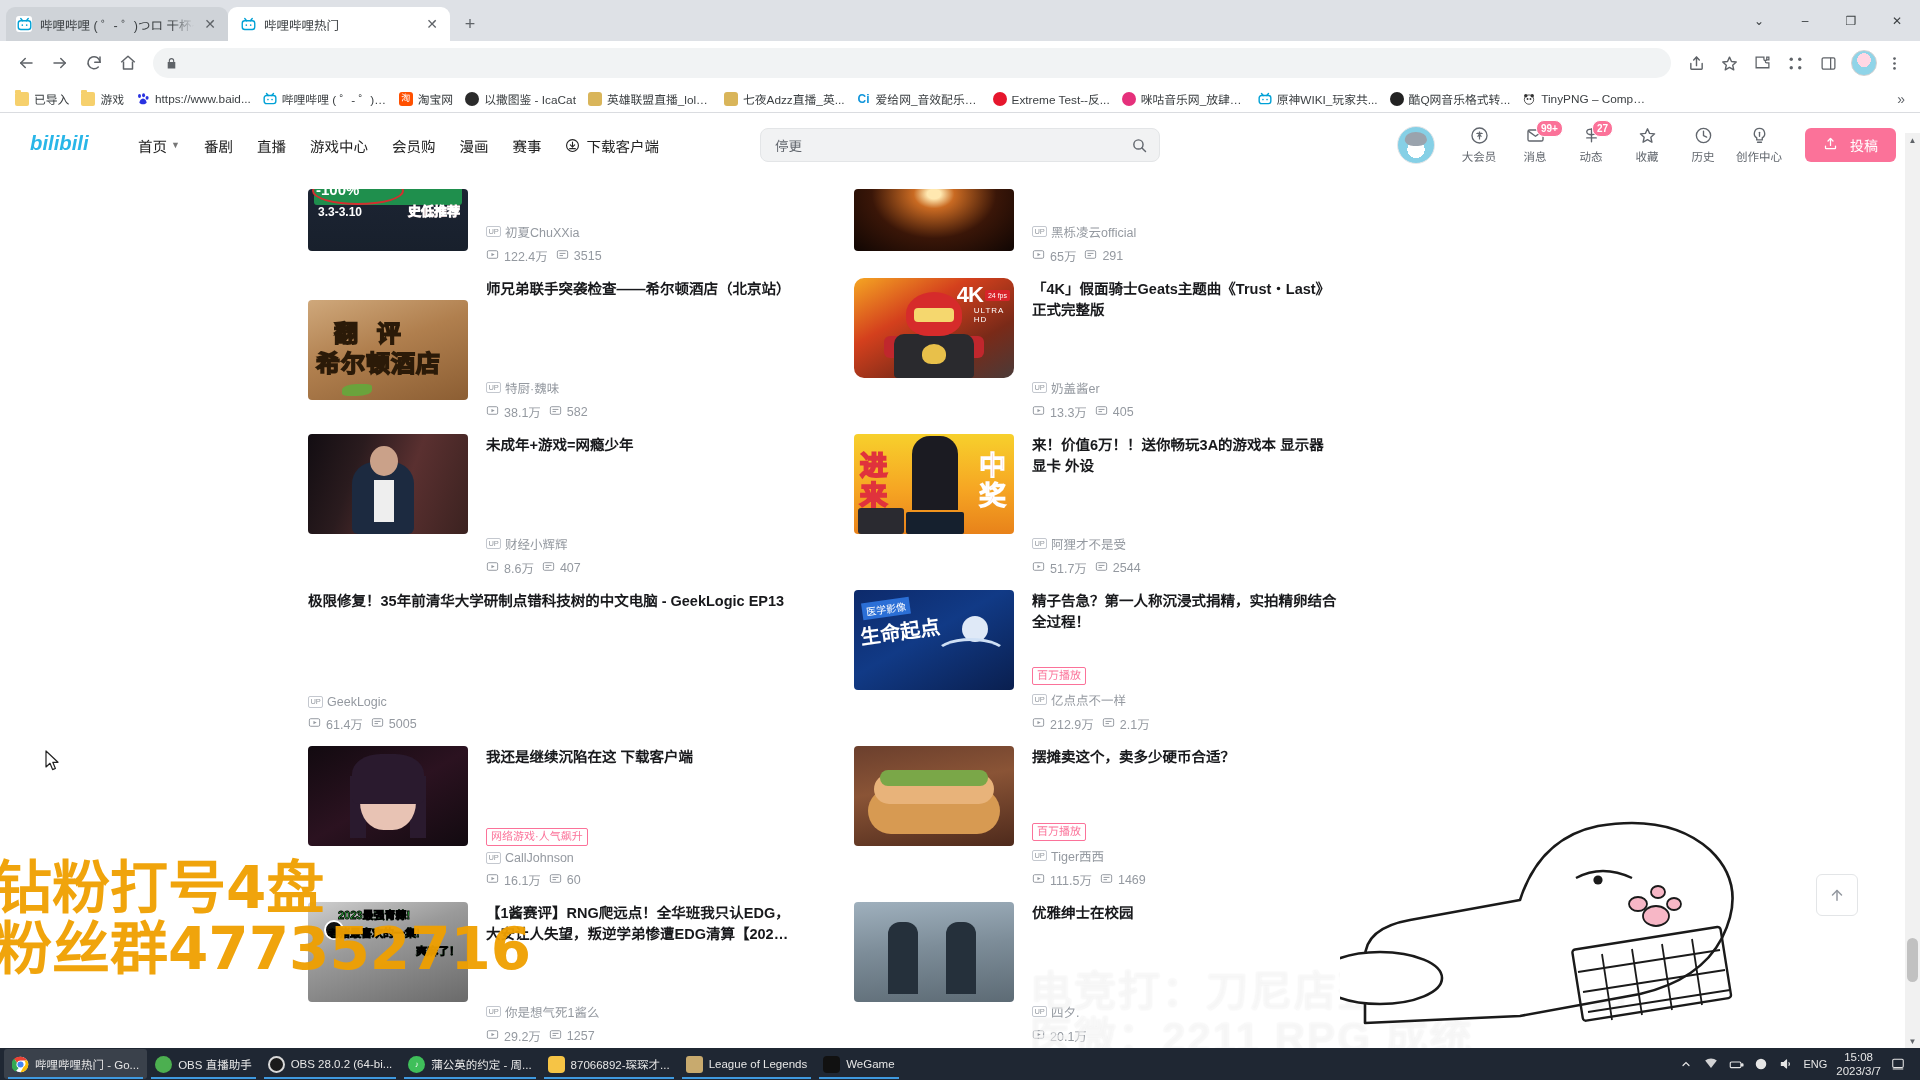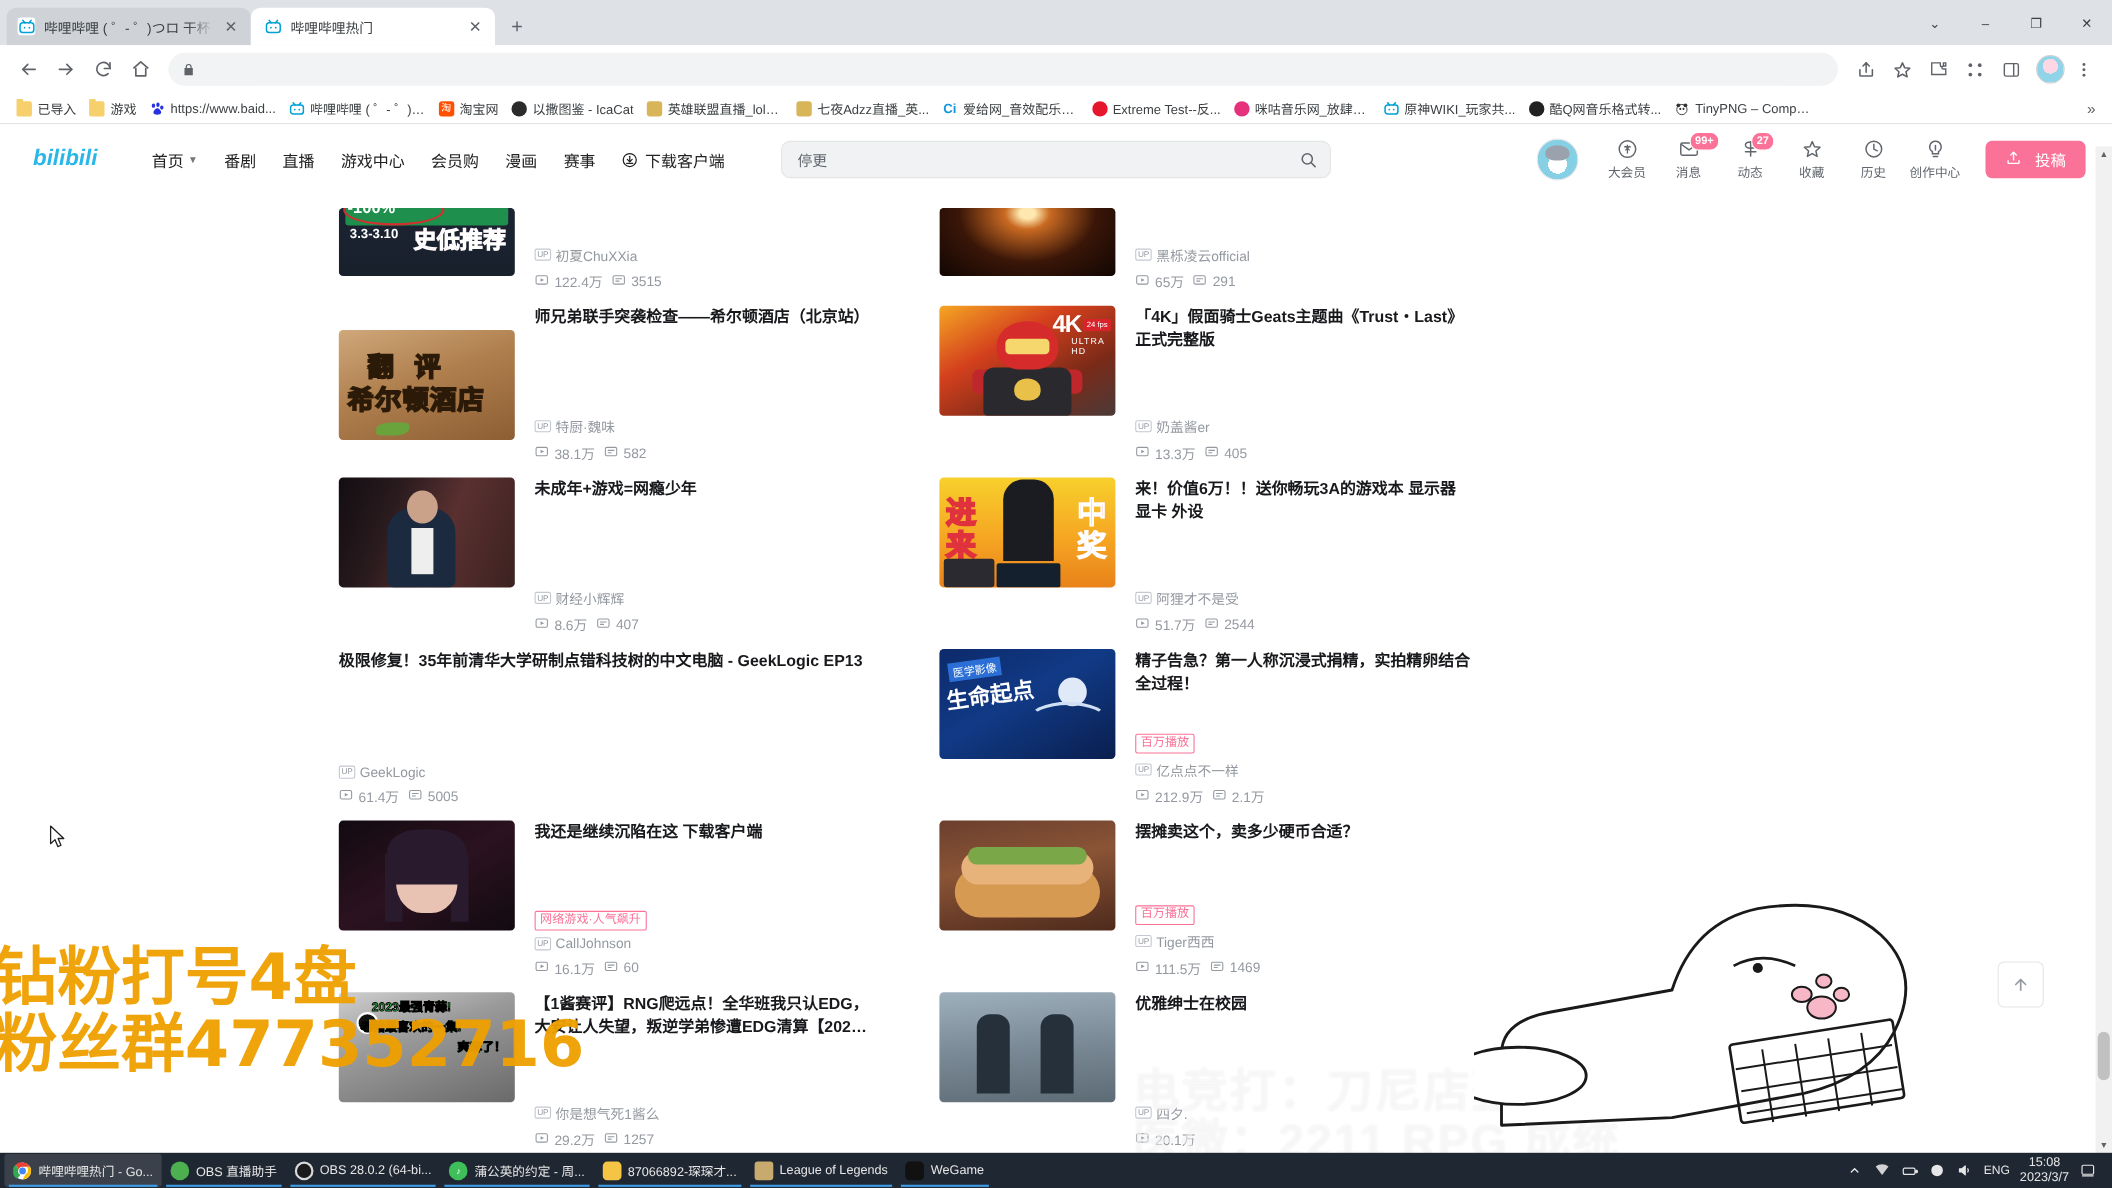--- a/index.html
+++ b/index.html
@@ -115,21 +115,21 @@
   .nav{ display:flex; align-items:center; gap:0px; margin-left: 12px; }
   .nav a{
     font-size:14.5px; color:#222; text-decoration:none; padding: 6px 12px;
     display:flex; align-items:center; gap:4px; white-space:nowrap;
   }
   .caret{ font-size:9px; color:#777; }
   .dl-ico{ display:inline-flex; margin-right:2px; }
 
   .searchbox{
     position:absolute; left:50%; transform:translateX(-50%);
-    width: 500px; height: 34px; background:#f1f2f3; border-radius:8px;
+    width: 400px; height: 34px; background:#f1f2f3; border-radius:8px;
     display:flex; align-items:center; padding: 0 6px 0 14px;
     border:1px solid #e3e5e7;
   }
   .searchbox input{
     flex:1; border:none; background:transparent; outline:none;
     font-size:13.5px; color:#61666d; font-family: inherit;
   }
   .search-btn{ width:28px;height:28px;display:flex;align-items:center;justify-content:center;color:#61666d;}
 
   .header-right{
@@ -201,21 +201,21 @@
     padding:0 1.5px; border-radius:2px; line-height:1.25; letter-spacing:-0.2px;
   }
   .v-stats{ display:flex; gap:8px; font-size:12.5px; color:#9499a0; }
   .v-stat{ display:flex; align-items:center; gap:5px; }
 
   
   .t1{background:linear-gradient(180deg,#1c2433 0%,#18202c 100%);}
   .t1 .bar{position:absolute;left:6px;top:-10px;width:148px;height:26px;background:#1f8f4d;border-radius:3px;}
   .t1 .pct{position:absolute;left:8px;top:-8px;color:#fff;font-weight:bold;font-size:15px;}
   .t1 .dt{position:absolute;left:10px;top:16px;color:#fff;font-weight:bold;font-size:12px;}
-  .t1 .rec{position:absolute;right:8px;top:12px;color:#e23b3b;font-weight:bold;font-size:21px;
+  .t1 .rec{position:absolute;right:8px;top:12px;color:#e23b3b;font-weight:bold;font-size:13px;
     -webkit-text-stroke:0.8px #fff;}
   .t1 .oval{position:absolute;left:4px;top:-12px;width:92px;height:28px;border:2.5px solid #d32f2f;border-radius:50%;}
 
   .t2{background:linear-gradient(160deg,#cfa87b 0%,#b07f4e 45%,#8c5e33 100%);margin-top:22px;}
   .t2 .y1{position:absolute;left:26px;top:14px;font-size:24px;font-weight:bold;color:#f7e07a;
     -webkit-text-stroke:1.5px #2b1a08; letter-spacing:6px;}
   .t2 .y2{position:absolute;left:8px;top:44px;font-size:24px;font-weight:bold;color:#f7e07a;
     -webkit-text-stroke:1.5px #2b1a08; letter-spacing:1px;}
   .t2 .grn{position:absolute;left:34px;bottom:4px;width:30px;height:12px;background:#6aa33c;border-radius:50% 20%;}
 
@@ -758,21 +758,21 @@
                         <line x1="6.5" y1="14" x2="13" y2="14"></line>
                       </svg></span>
                   <span>582</span>
                 </span>
               </div>
             </div>
           </div>
         </div>
 
         <div class="card">
-          <div class="thumb" style="background:linear-gradient(150deg,#f5a623 0%,#d4401d 35%,#7a2a18 70%,#4a3a38 100%);">
+          <div class="thumb" style="background:linear-gradient(150deg,#f5a623 0%,#d4401d 35%,#7a2a18 70%,#4a3a38 100%);border-radius:10px;">
             <div class="kr">
                 <div class="sh1"></div>
                 <div class="sh2"></div>
                 <div class="body"></div>
                 <div class="helm"></div>
                 <div class="visor"></div>
                 <div class="chest"></div>
               </div>
             <div class="th-badge4k">
               <span class="k">4K</span>

